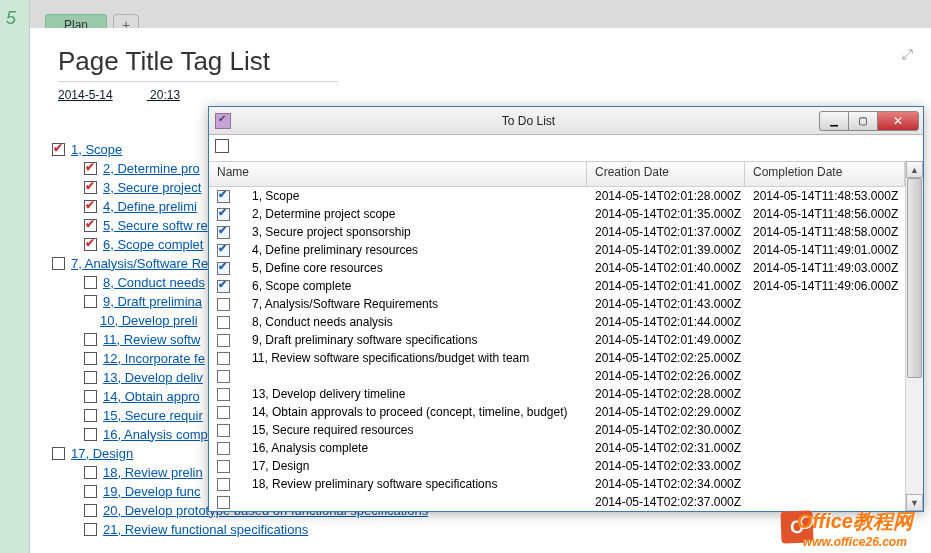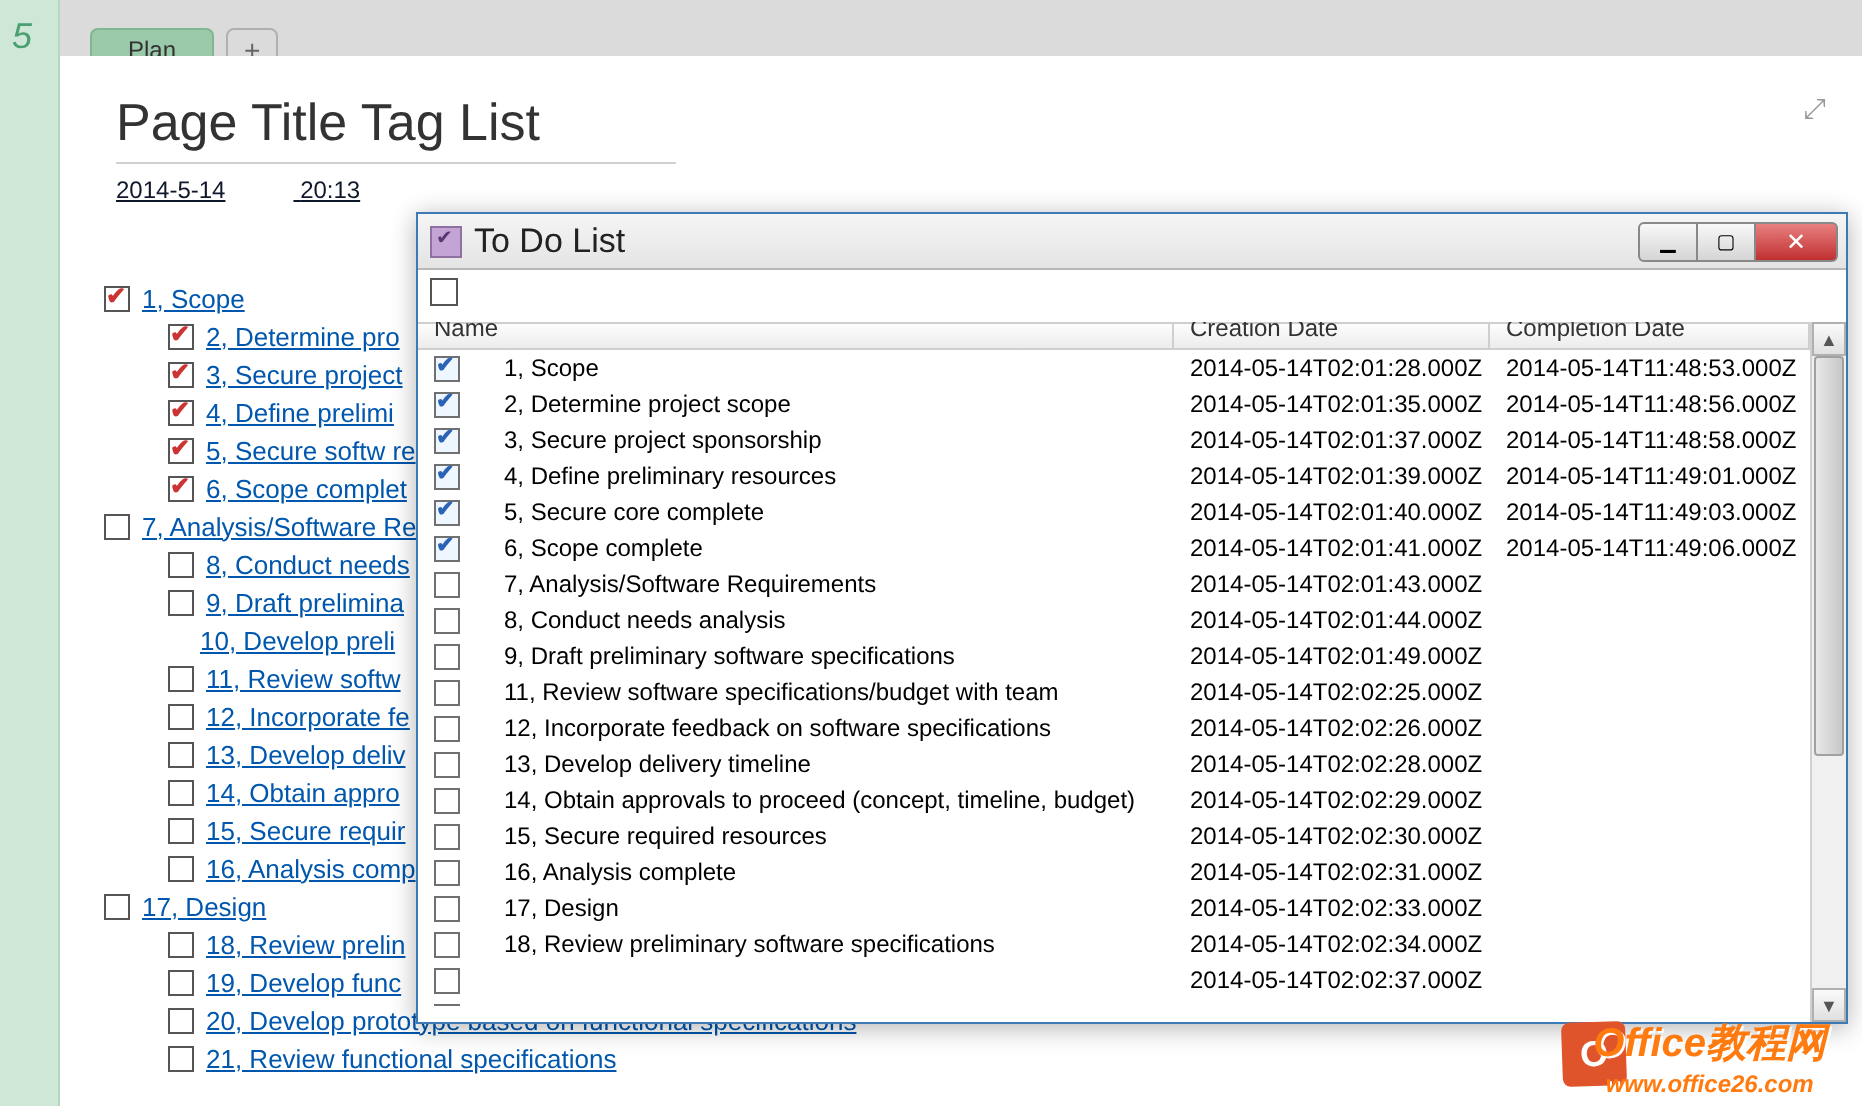--- a/index.html
+++ b/index.html
@@ -23,29 +23,29 @@
     .cb { width:13px; height:13px; border:1px solid #555; display:inline-block; margin-right:6px; position:relative; flex-shrink:0; }
     .cb.checked::after { content:"✔"; position:absolute; top:-3px; left:0; color:#c33; font-size:12px; font-weight:bold; }
     .link { color:#0057ad; text-decoration:underline; cursor:pointer; white-space:nowrap; }
     .in1 { margin-left:32px; }
     .in2 { margin-left:48px; }
 
     .dialog { position:absolute; left:208px; top:106px; width:716px; height:406px; border:1px solid #3b7ab5; background:#fff; box-shadow:0 2px 12px rgba(0,0,0,0.3); }
     .titlebar { height:28px; background:linear-gradient(#f5f5f5,#e4e4e4); border-bottom:1px solid #b8b8b8; display:flex; align-items:center; }
     .titlebar-icon { width:16px; height:16px; margin:0 6px; background:#c4a4d4; border:1px solid #9070a0; display:inline-block; position:relative; }
     .titlebar-icon::after { content:"✔"; color:#5c3573; font-size:10px; position:absolute; top:-1px; left:2px; }
-    .titlebar-text { flex:1; font-size:17px; color:#222; }
+    .titlebar-text { flex:1; font-size:12px; color:#222;text-align:center; }
     .win-btns { display:flex; height:20px; margin-right:4px; }
     .win-btn { width:30px; border:1px solid #888; background:linear-gradient(#f8f8f8,#d5d5d5); margin-left:-1px; display:flex; align-items:center; justify-content:center; font-size:10px; }
     .win-btn.min { border-top-left-radius:3px; border-bottom-left-radius:3px; }
     .win-btn.close { background:linear-gradient(#e88080,#c03030); color:#fff; border-top-right-radius:3px; border-bottom-right-radius:3px; width:42px; font-size:12px; }
     .dialog-body { position:absolute; top:28px; left:0; right:0; bottom:0; background:#fff; }
     .master-cb { width:14px; height:14px; border:1px solid #555; margin:4px 6px; }
     .grid { position:absolute; top:26px; left:0; right:18px; bottom:0; overflow:hidden; }
-    .grid-header { display:flex; height:14px; background:linear-gradient(#fdfdfd,#ececec); border-top:1px solid #cfcfcf; border-bottom:1px solid #cfcfcf;align-items:flex-end; }
+    .grid-header { display:flex; height:26px; background:linear-gradient(#fdfdfd,#ececec); border-top:1px solid #cfcfcf; border-bottom:1px solid #cfcfcf; }
     .gh { border-right:1px solid #cfcfcf; padding:3px 8px; font-size:12px; color:#333; }
     .colA { width:378px; } .colB { width:158px; } .colC { flex:1; }
     .rows { overflow-y:auto; height:calc(100% - 22px); }
     .row { display:flex; height:18px; align-items:center; font-size:12px; }
     .rc { padding:0 8px; overflow:hidden; white-space:nowrap; }
     .rc.colA { display:flex; align-items:center; }
     .rcb { width:13px; height:13px; border:1px solid #707070; margin-right:22px; position:relative; flex-shrink:0; }
     .rcb.chk { background:#eef6ff; }
     .rcb.chk::after { content:"✔"; color:#2a62b5; position:absolute; top:-3px; left:0; font-size:11px; font-weight:bold; }
     .vscroll { position:absolute; right:0; top:26px; bottom:0; width:18px; background:#f0f0f0; border-left:1px solid #d0d0d0; }
@@ -211,21 +211,21 @@
             <div class="rc colA">
               <span class="rcb chk"></span>
               <span>4, Define preliminary resources</span>
             </div>
             <div class="rc colB">2014-05-14T02:01:39.000Z</div>
             <div class="rc colC">2014-05-14T11:49:01.000Z</div>
           </div>
           <div class="row">
             <div class="rc colA">
               <span class="rcb chk"></span>
-              <span>5, Secure core complete</span>
+              <span>5, Define core resources</span>
             </div>
             <div class="rc colB">2014-05-14T02:01:40.000Z</div>
             <div class="rc colC">2014-05-14T11:49:03.000Z</div>
           </div>
           <div class="row">
             <div class="rc colA">
               <span class="rcb chk"></span>
               <span>6, Scope complete</span>
             </div>
             <div class="rc colB">2014-05-14T02:01:41.000Z</div>
@@ -259,21 +259,20 @@
             <div class="rc colA">
               <span class="rcb"></span>
               <span>11, Review software specifications/budget with team</span>
             </div>
             <div class="rc colB">2014-05-14T02:02:25.000Z</div>
             <div class="rc colC"></div>
           </div>
           <div class="row">
             <div class="rc colA">
               <span class="rcb"></span>
-              <span>12, Incorporate feedback on software specifications</span>
             </div>
             <div class="rc colB">2014-05-14T02:02:26.000Z</div>
             <div class="rc colC"></div>
           </div>
           <div class="row">
             <div class="rc colA">
               <span class="rcb"></span>
               <span>13, Develop delivery timeline</span>
             </div>
             <div class="rc colB">2014-05-14T02:02:28.000Z</div>

